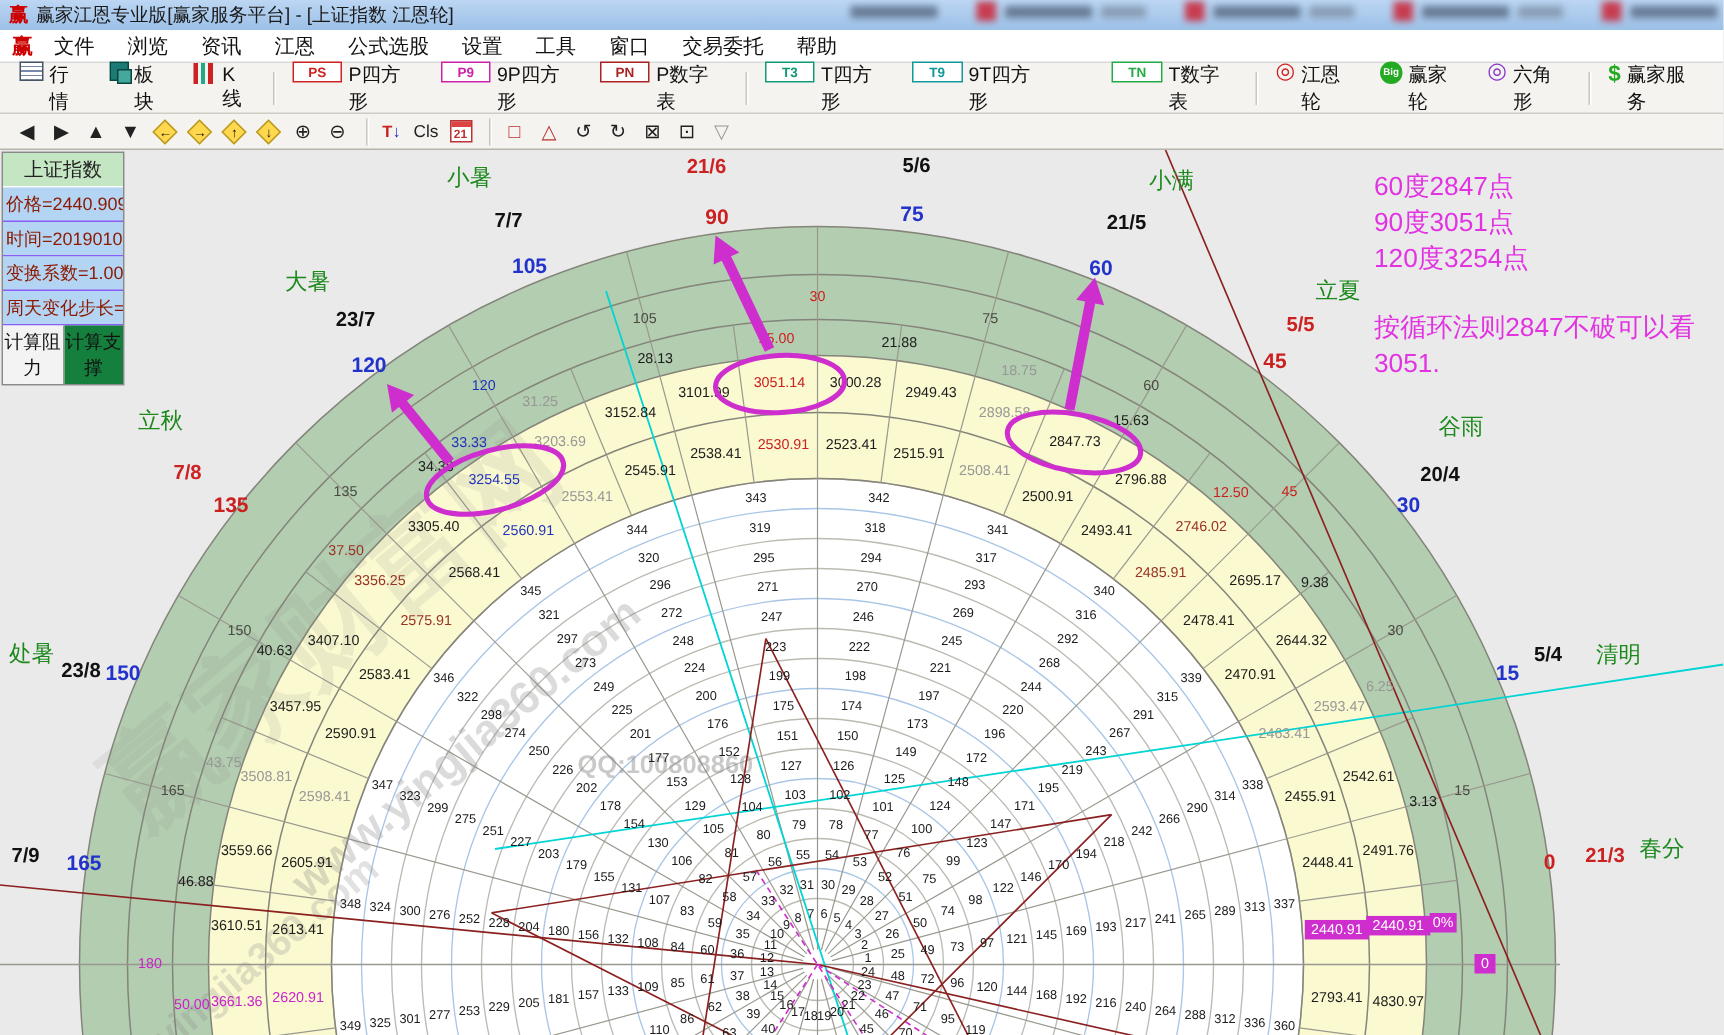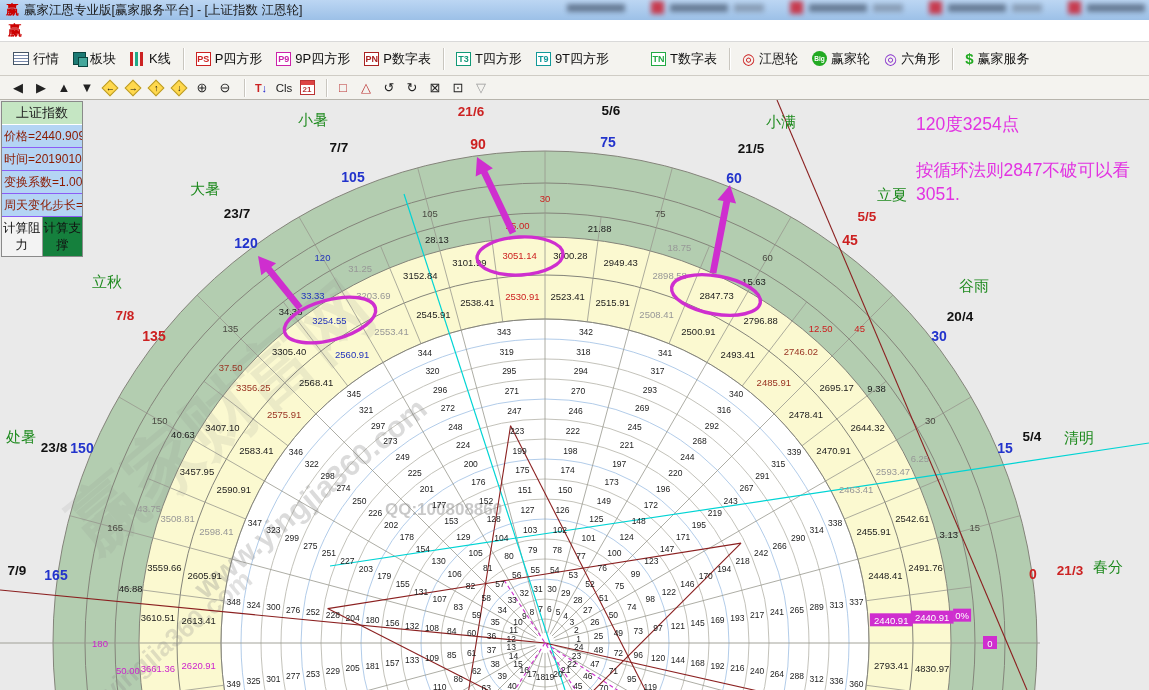--- a/index.html
+++ b/index.html
@@ -15,23 +15,23 @@
   .blurclu .bar { width:58px; height:8px; background:#5a6d86; }
   .blurclu .bar2 { width:30px; height:8px; background:#8396ad; }
 
   
   .menubar { height:22px; background:#fff; border-bottom:1px solid #d9d9d9; display:flex; align-items:center; padding:0 8px; }
   .menubar .mlogo { color:#c00; font-weight:bold; font-size:14px; margin-right:14px; }
   .menubar .mitem { font-size:13.5px; color:#111; margin-right:22px; cursor:default; }
 
   
   .toolbar1 { height:34px; background:#f4f3ef; border-bottom:1px solid #cfccc5; display:flex; align-items:center; padding:0 6px; }
-  .t1item { display:flex; align-items:center; gap:4px; margin:0 7px; font-size:13px; color:#111; }
+  .t1item { display:flex; align-items:flex-start; gap:4px; margin:0 7px; font-size:13px; color:#111; }
   .t1sep { width:1px; height:22px; background:#c9c6bf; margin:0 5px; box-shadow:1px 0 0 #fff; }
-  .licon { display:inline-flex; align-items:center; justify-content:center; width:15px; height:14px; border:1px solid; font-size:9px; font-weight:bold; background:#fff; }
+  .licon { display:inline-flex; align-items:center; justify-content:center; width:34px; height:14px; border:1px solid; font-size:9px; font-weight:bold; background:#fff; }
   .icon-grid { width:16px; height:13px; border:1px solid #456; background:repeating-linear-gradient(0deg,#fff 0 2px,#78a 2px 3px),repeating-linear-gradient(90deg,rgba(255,255,255,0) 0 3px,#78a 3px 4px); }
   .icon-blocks { width:13px; height:13px; background:#1c7a74; box-shadow:inset 0 0 0 1px #0a4540; position:relative; }
   .icon-blocks::after { content:""; position:absolute; left:5px; top:5px; width:8px; height:8px; background:#45a89c; border:1px solid #0a4540; }
   .icon-candles { width:15px; height:14px; background:repeating-linear-gradient(90deg,#c22 0 3px,rgba(0,0,0,0) 3px 5px,#2a8 5px 8px,rgba(0,0,0,0) 8px 10px); }
   .icon-target { font-size:15px; line-height:14px; }
   .icon-big { width:15px; height:15px; border-radius:50%; background:#2a2; color:#fff; font-size:6.5px; font-weight:bold; display:inline-flex; align-items:center; justify-content:center; }
   .icon-dollar { color:#2a2; font-weight:bold; font-size:15px; }
 
   
   .toolbar2 { height:24px; background:#f4f3ef; border-bottom:1px solid #b7b4ac; display:flex; align-items:center; padding:0 8px; }
@@ -89,20 +89,21 @@
         </div>
       <div class="blurclu">
           <span class="rsq"></span>
           <span class="bar"></span>
         </div>
     </div>
   </div>
 
   <div class="menubar">
     <span class="mlogo">赢</span>
+    <span id="menu-items"><span class="mitem">文件</span><span class="mitem">浏览</span><span class="mitem">资讯</span><span class="mitem">江恩</span><span class="mitem">公式选股</span><span class="mitem">设置</span><span class="mitem">工具</span><span class="mitem">窗口</span><span class="mitem">交易委托</span><span class="mitem">帮助</span></span>
   </div>
 
   <div class="toolbar1" id="toolbar1">
       <span class="t1item">
         <span class="icon-grid"></span>
         <span>行情</span>
       </span>
       <span class="t1item">
         <span class="icon-blocks"></span>
         <span>板块</span>
@@ -690,19 +691,21 @@
         <div class="prow">变换系数=1.00000</div>
         <div class="prow">周天变化步长=1</div>
       </div>
     <div class="pbtns">
       <span class="pbtn b1">计算阻力</span>
       <span class="pbtn b2">计算支撑</span>
     </div>
   </div>
 
   <div class="anno" id="anno">
+      <div>60度2847点</div>
+      <div>90度3051点</div>
       <div>120度3254点</div>
       <div class="gap"></div>
       <div>按循环法则2847不破可以看</div>
       <div>3051.</div>
     </div>
 
 </div>
 
 </body></html>

